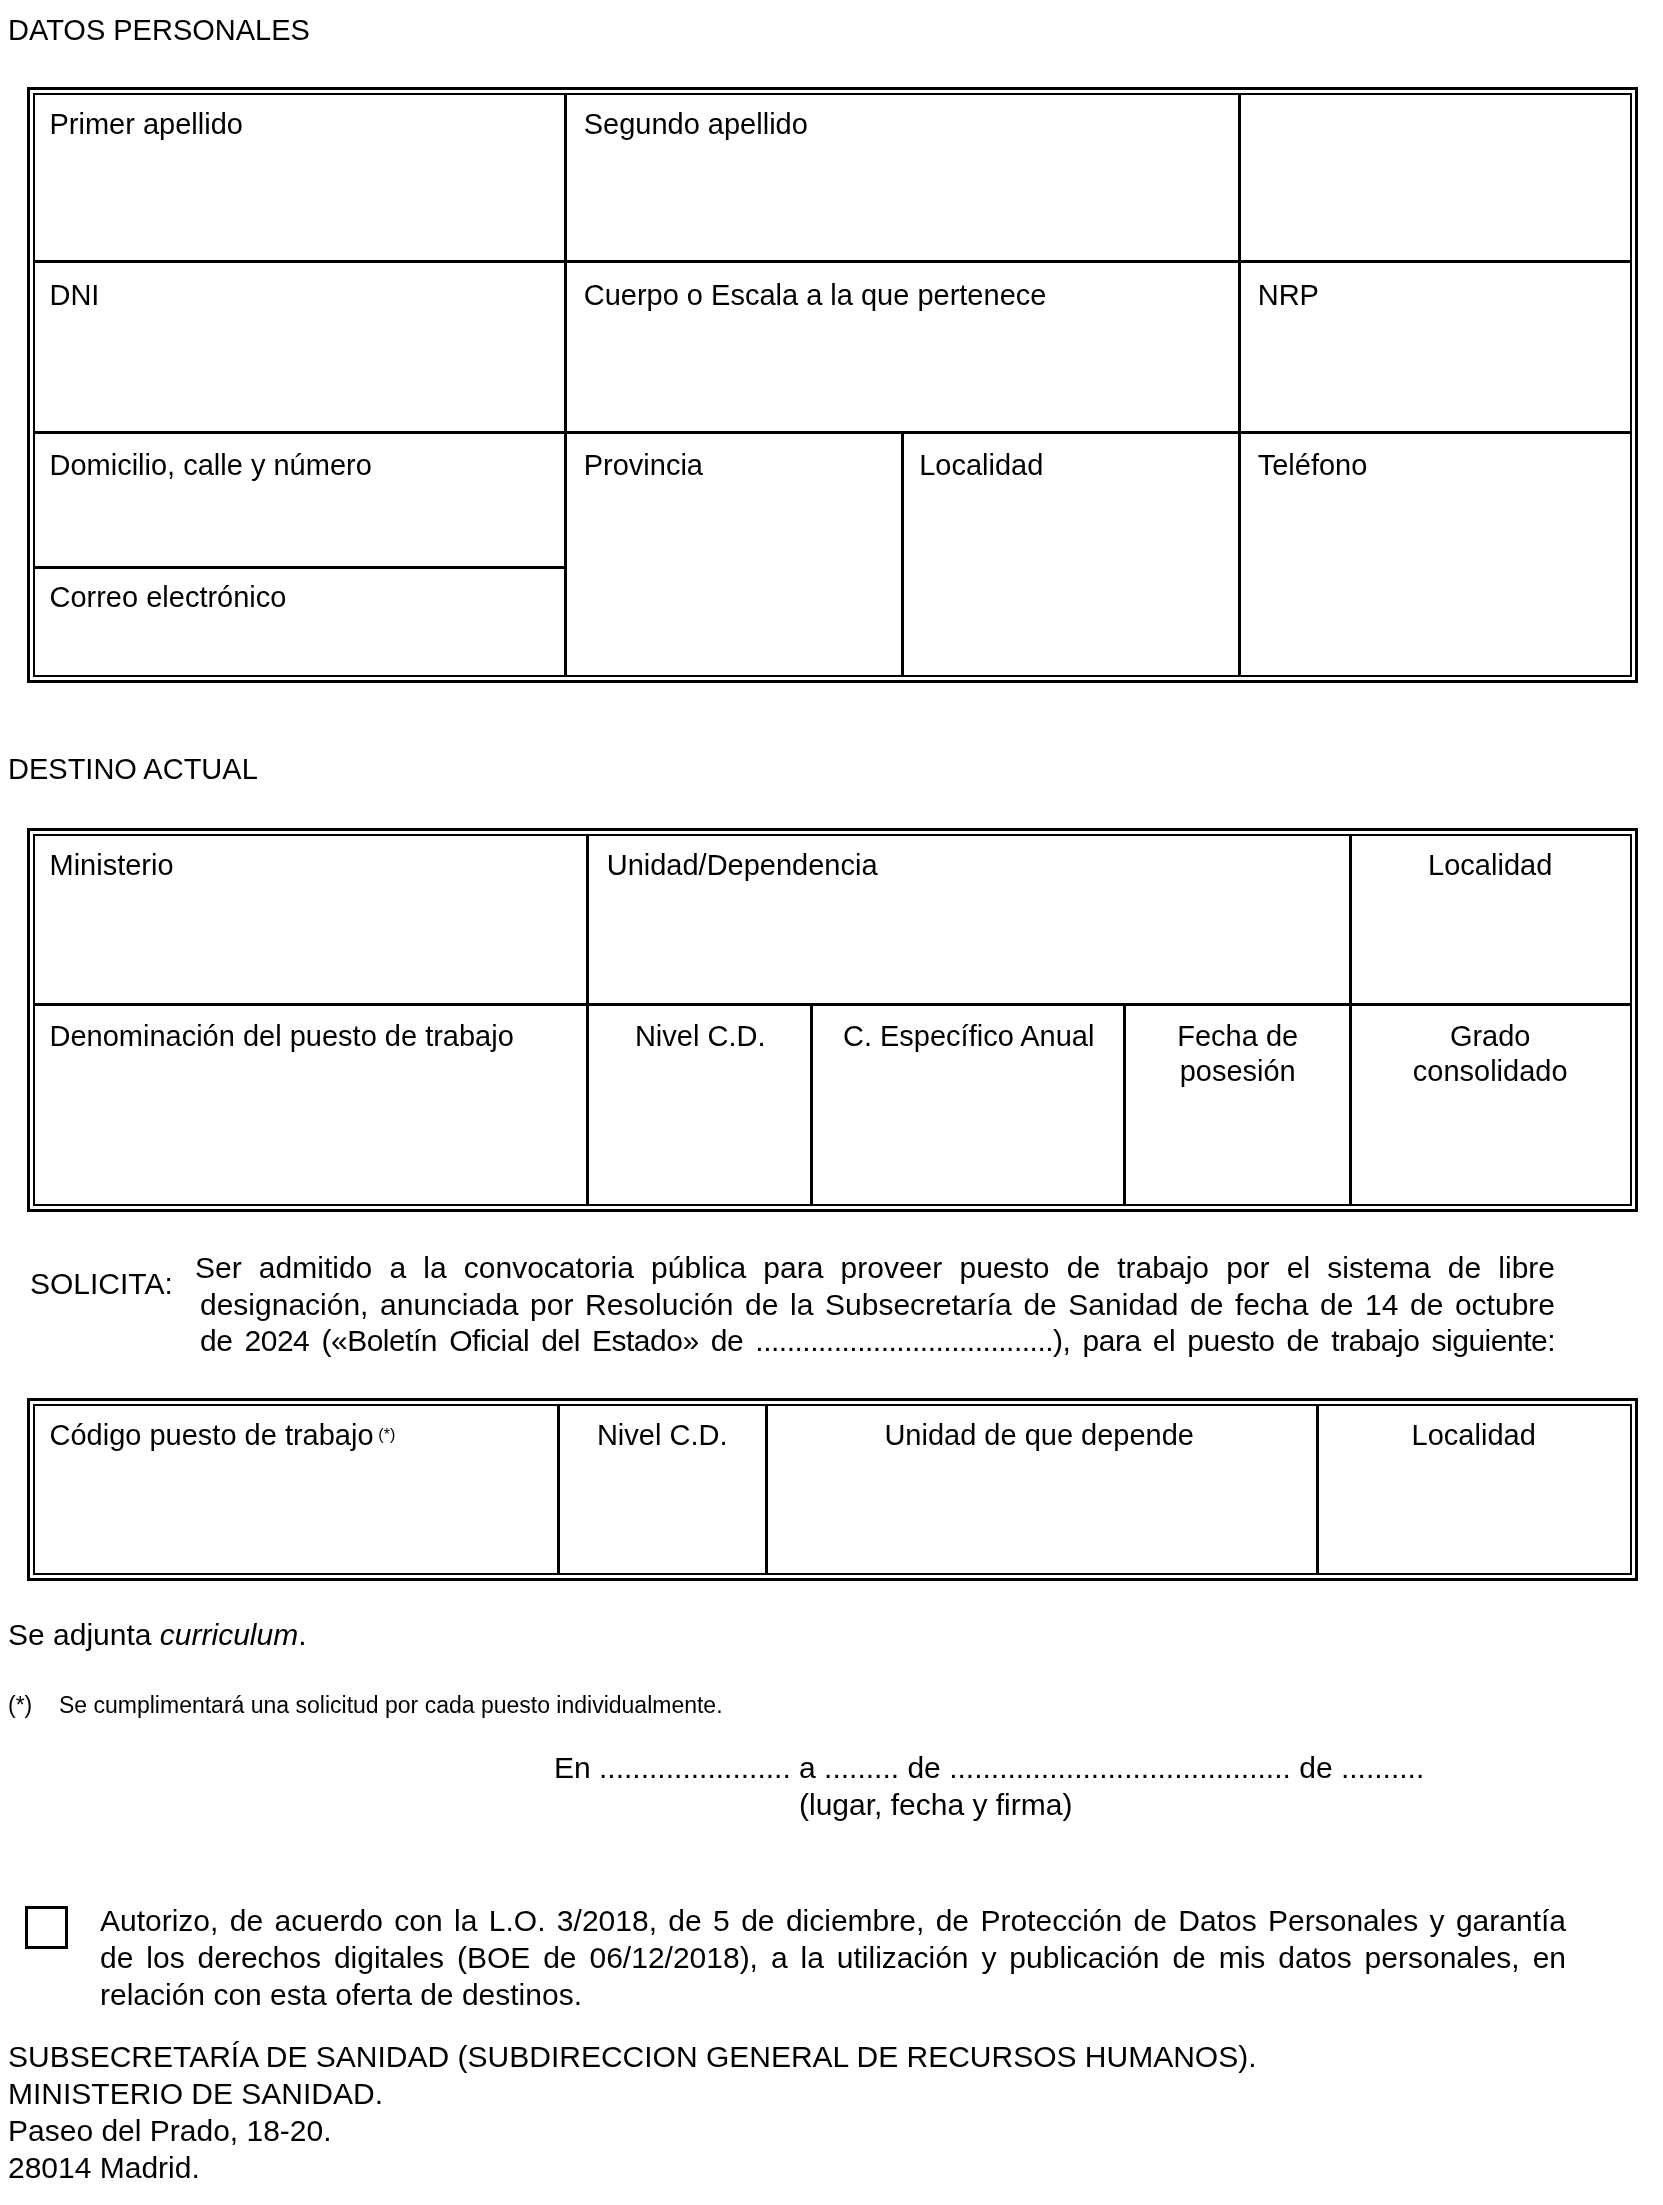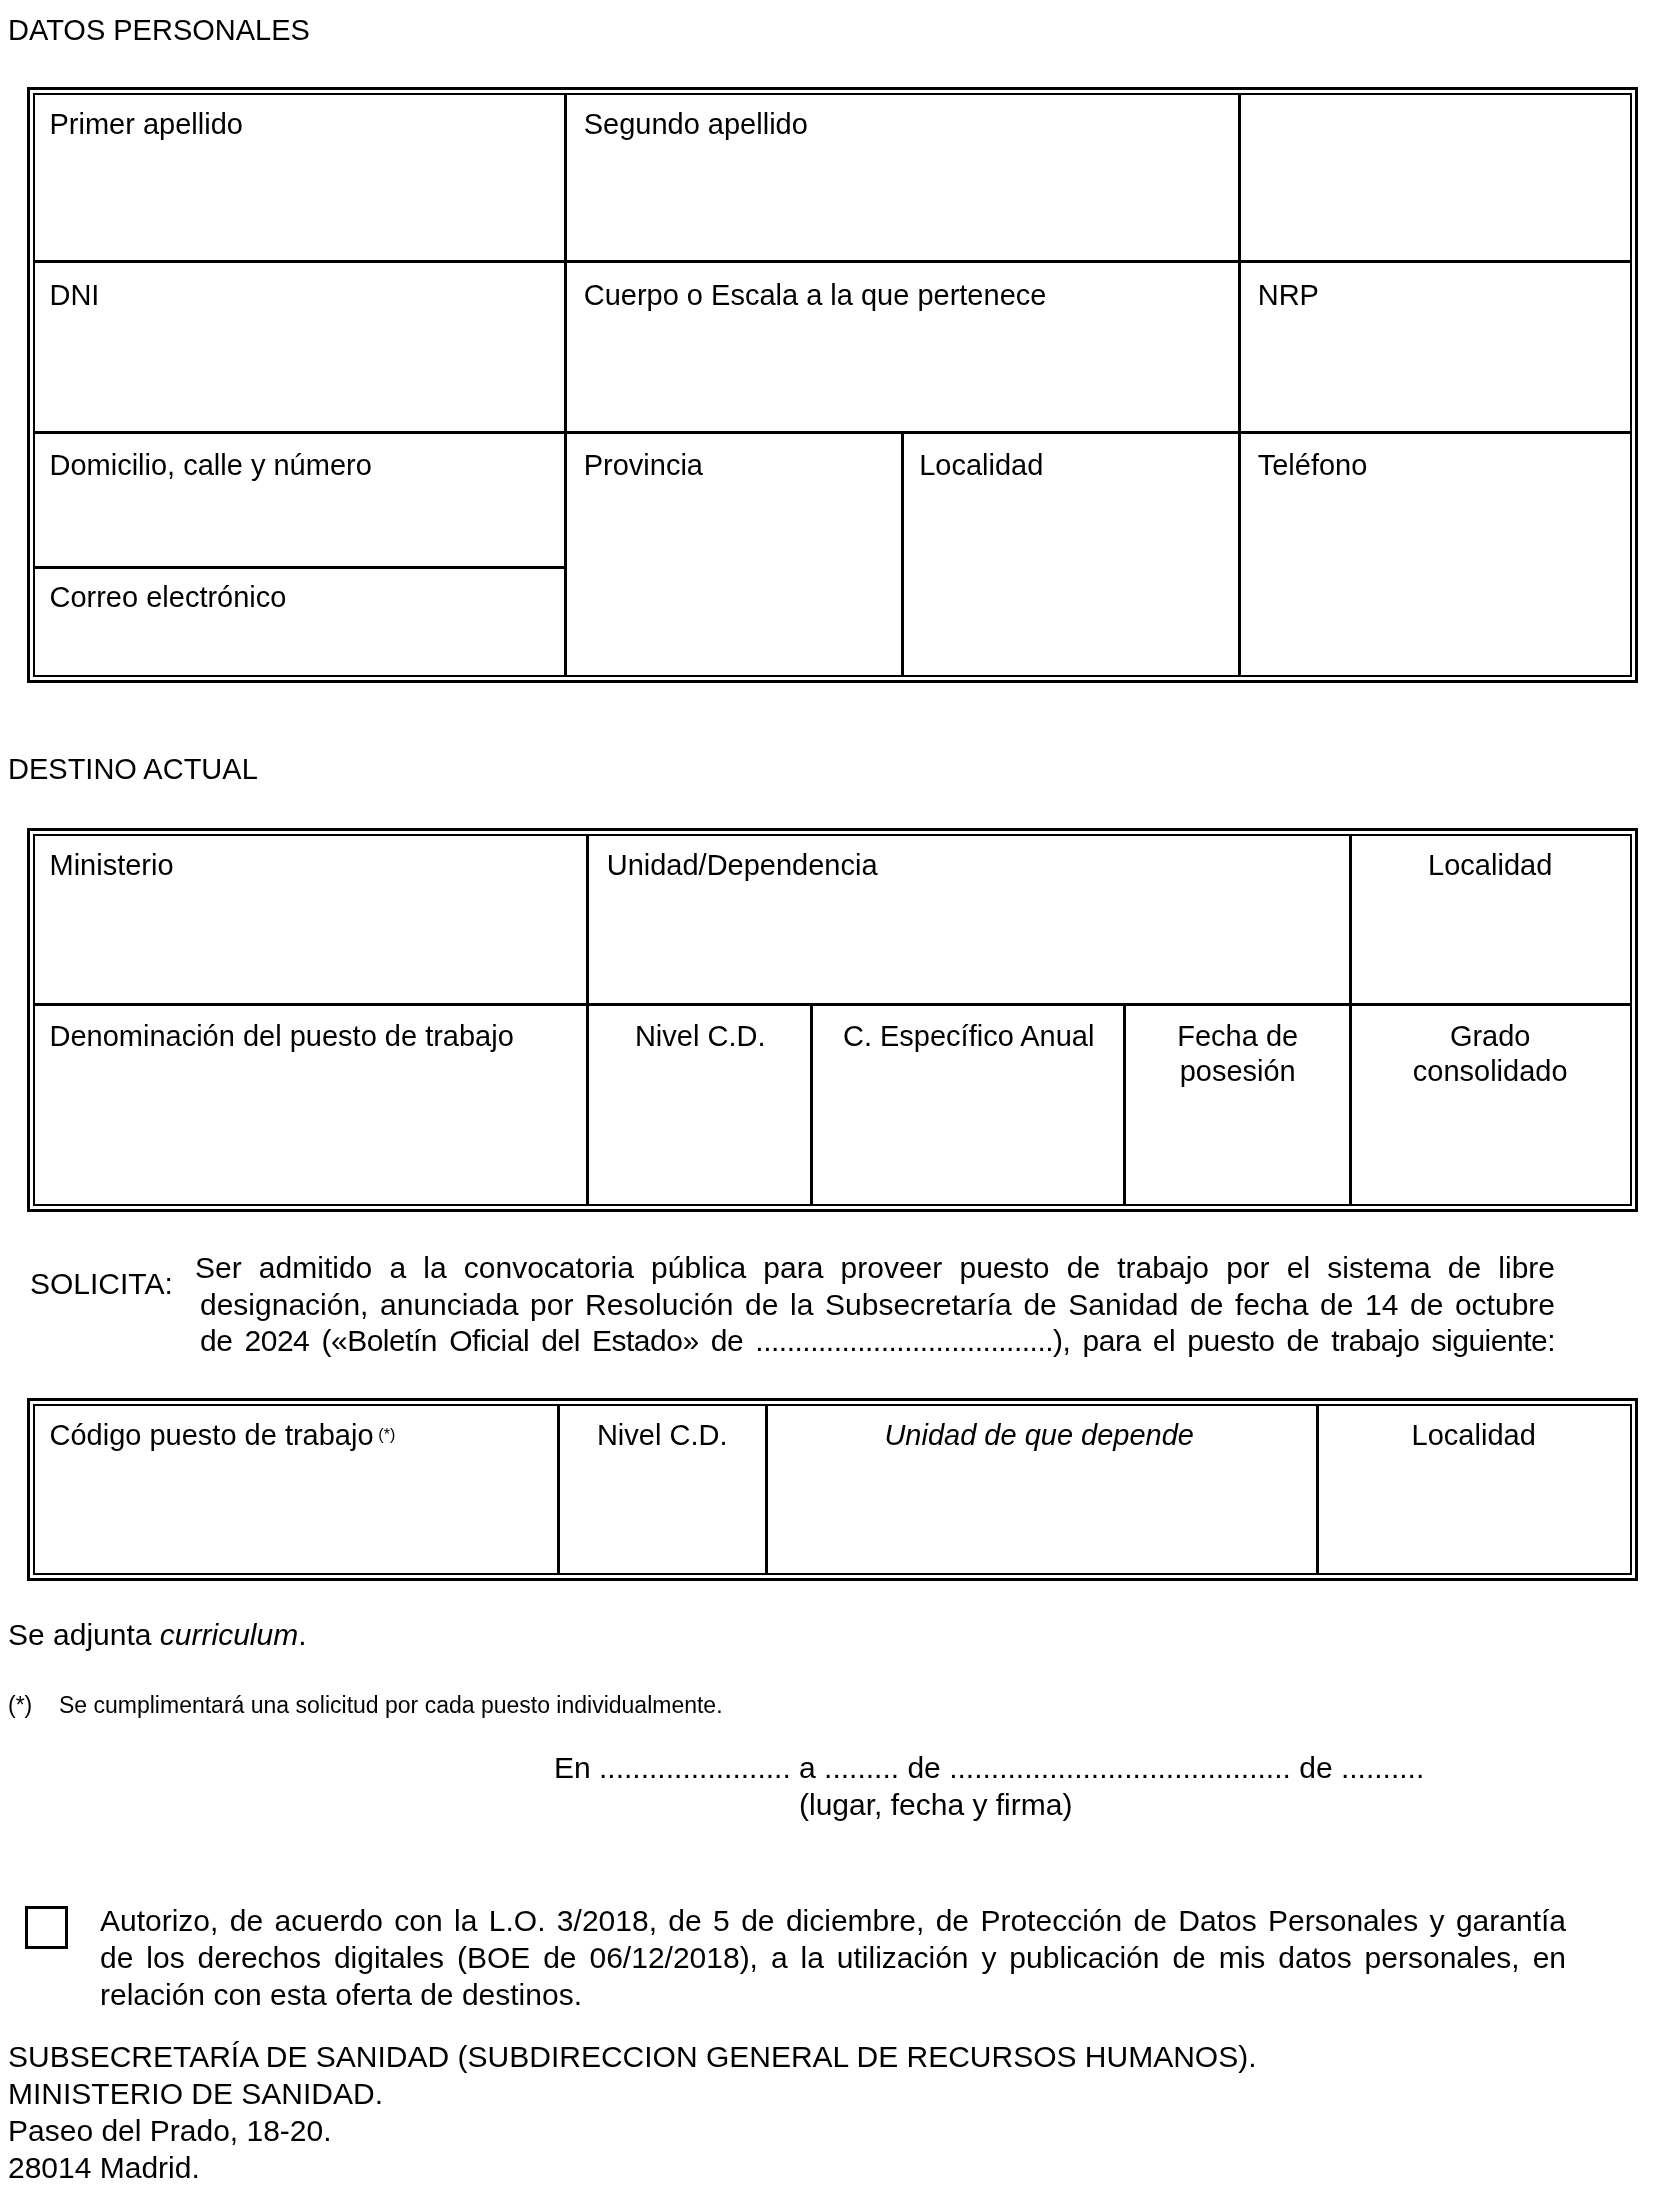--- a/index.html
+++ b/index.html
@@ -125,21 +125,21 @@
 
     <div class="cell" style="left:0; top:0; width:522px; height:169px;">
       <span class="lbl" style="left:14.3px; top:11px;">
         <span>Código puesto de trabajo</span><sup class="ast">(*)</sup>
       </span>
     </div>
     <div class="cell" style="left:524px; top:0; width:206px; height:169px;">
       <span class="lbl center" style="left:0; right:0; top:11px;">Nivel C.D.</span>
     </div>
     <div class="cell" style="left:732px; top:0; width:548px; height:169px;">
-      <span class="lbl center" style="left:0; right:4px; top:11px;font-style:italic;">Unidad de que depende</span>
+      <span class="lbl center" style="left:0; right:4px; top:11px;">Unidad de que depende</span>
     </div>
     <div class="cell" style="left:1283px; top:0; width:311px; height:169px;">
       <span class="lbl center" style="left:0; right:0; top:11px;">Localidad</span>
     </div>
   </div>
 </div>
 
 <div class="para" style="left:8px; top:1616px; white-space:nowrap;">
   <span>Se adjunta </span><em>curriculum</em><span>.</span>
 </div>

